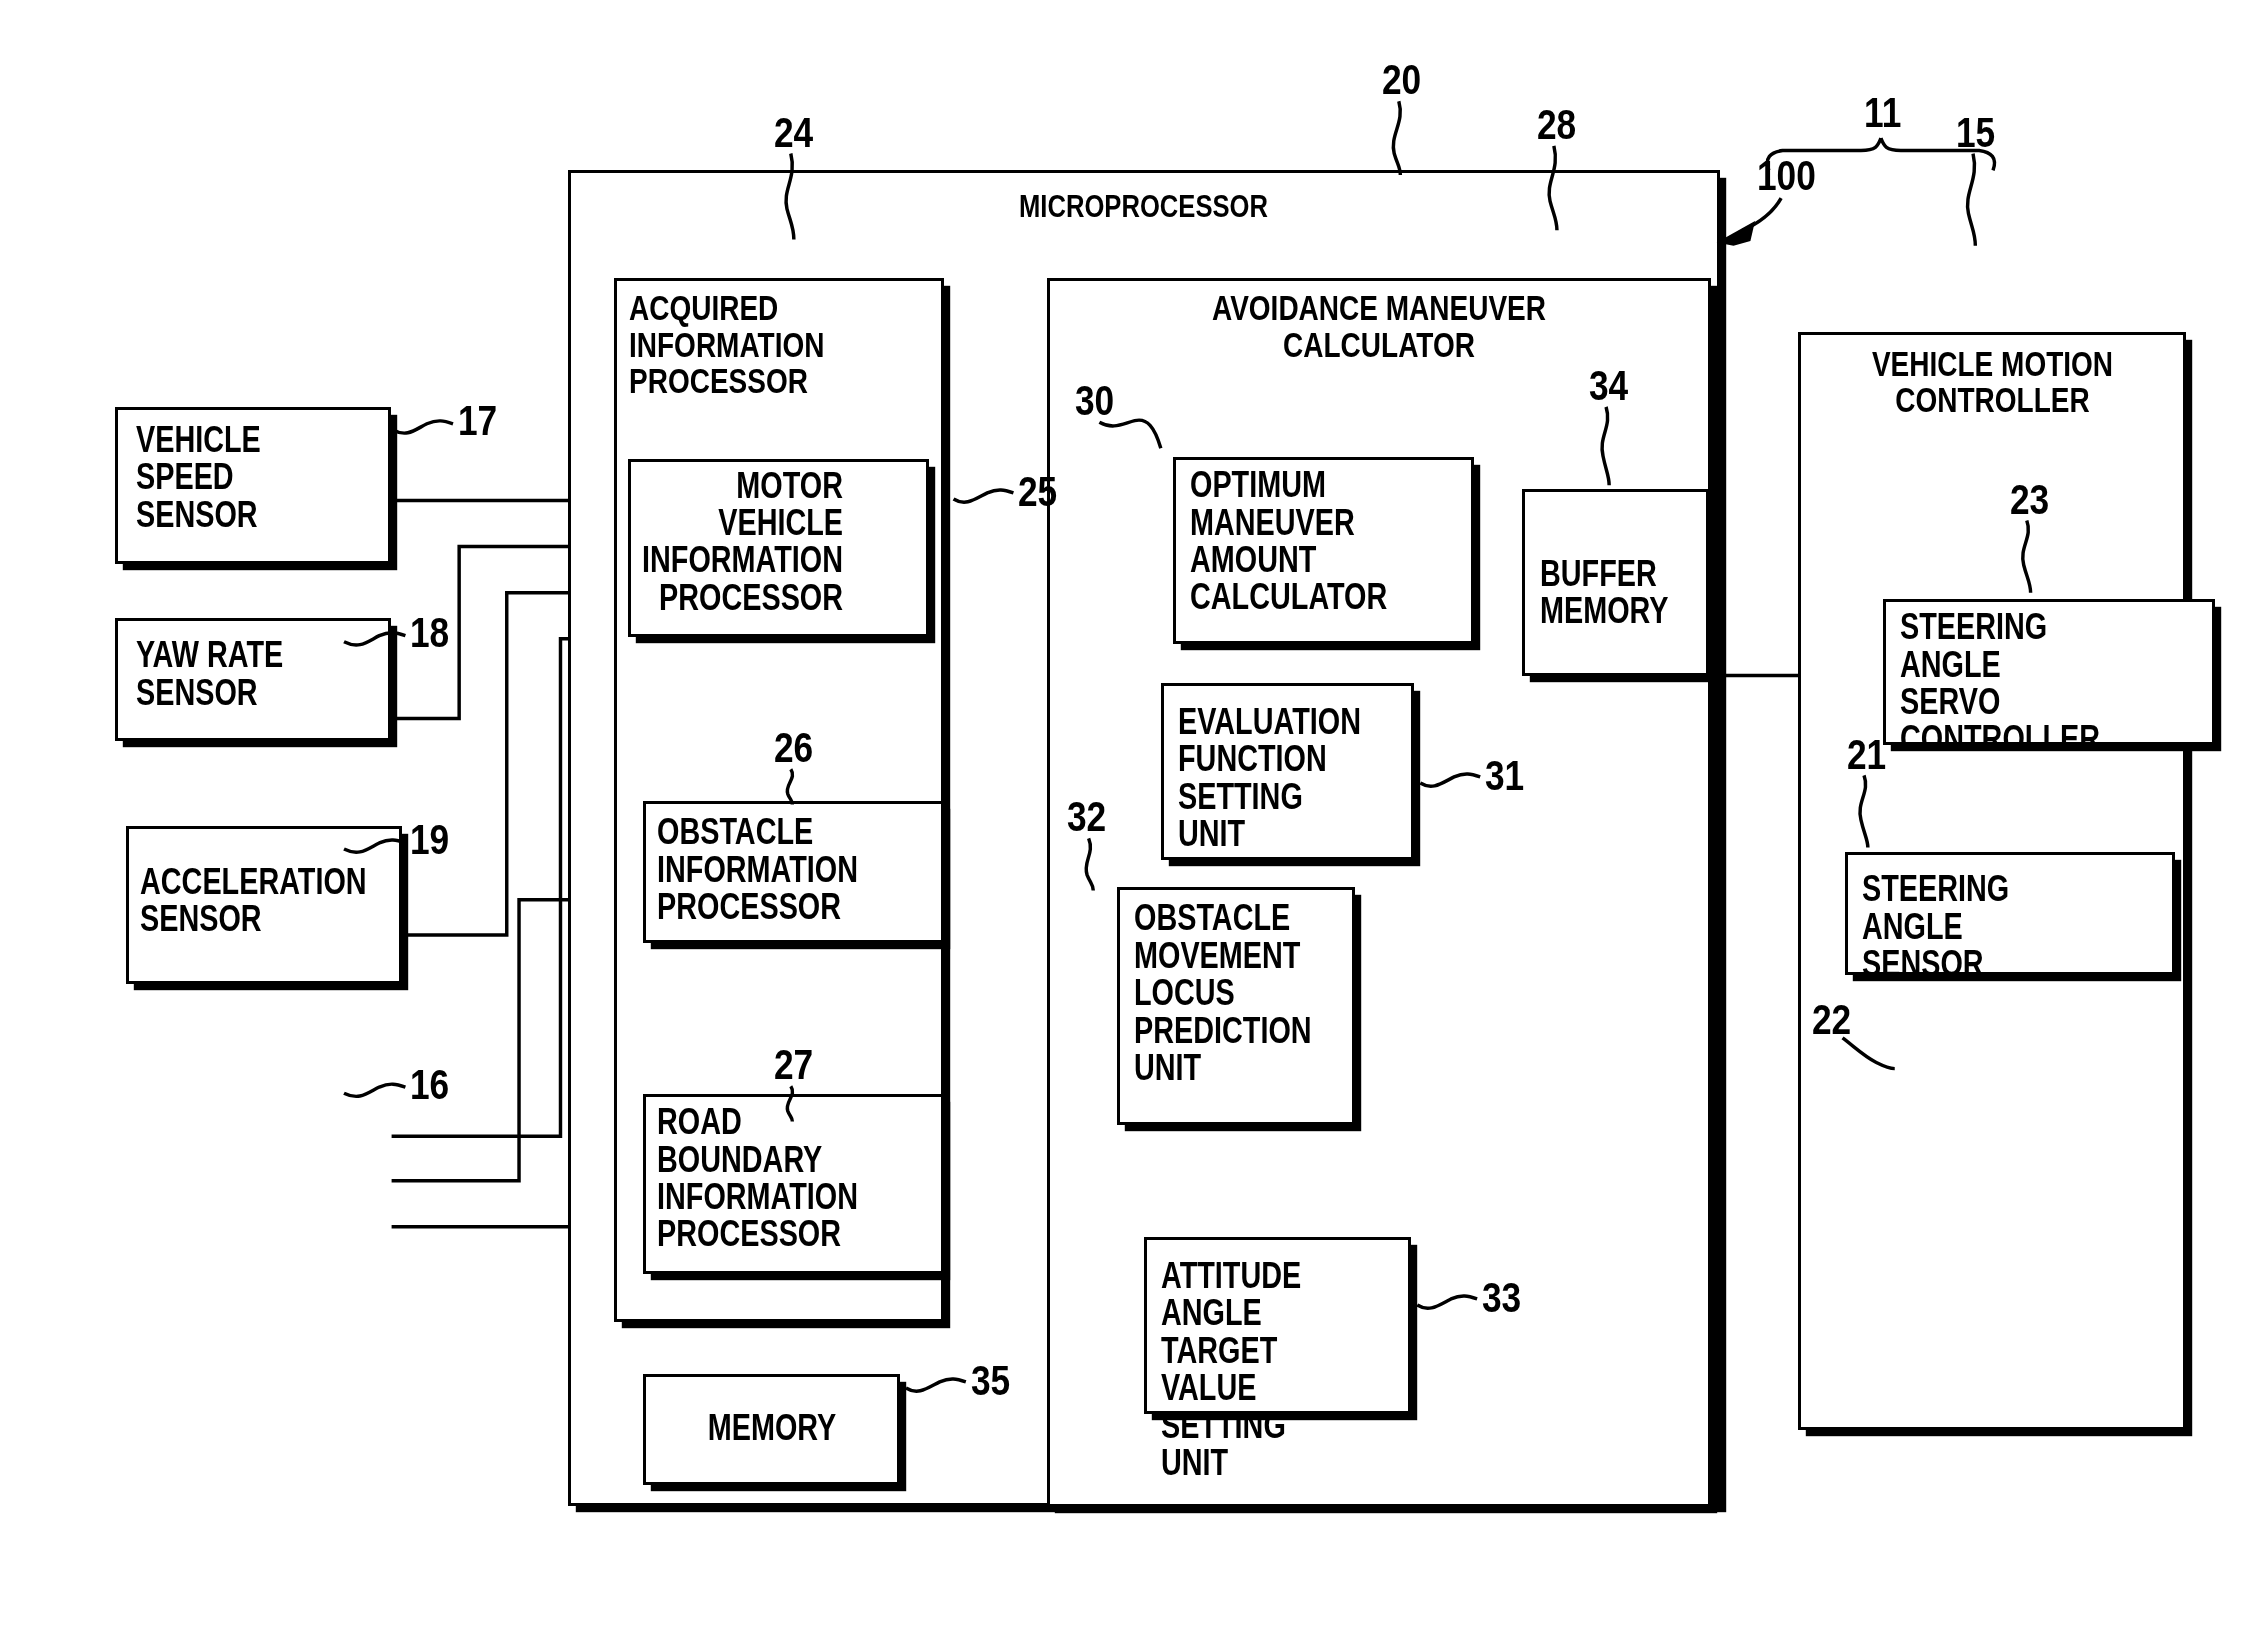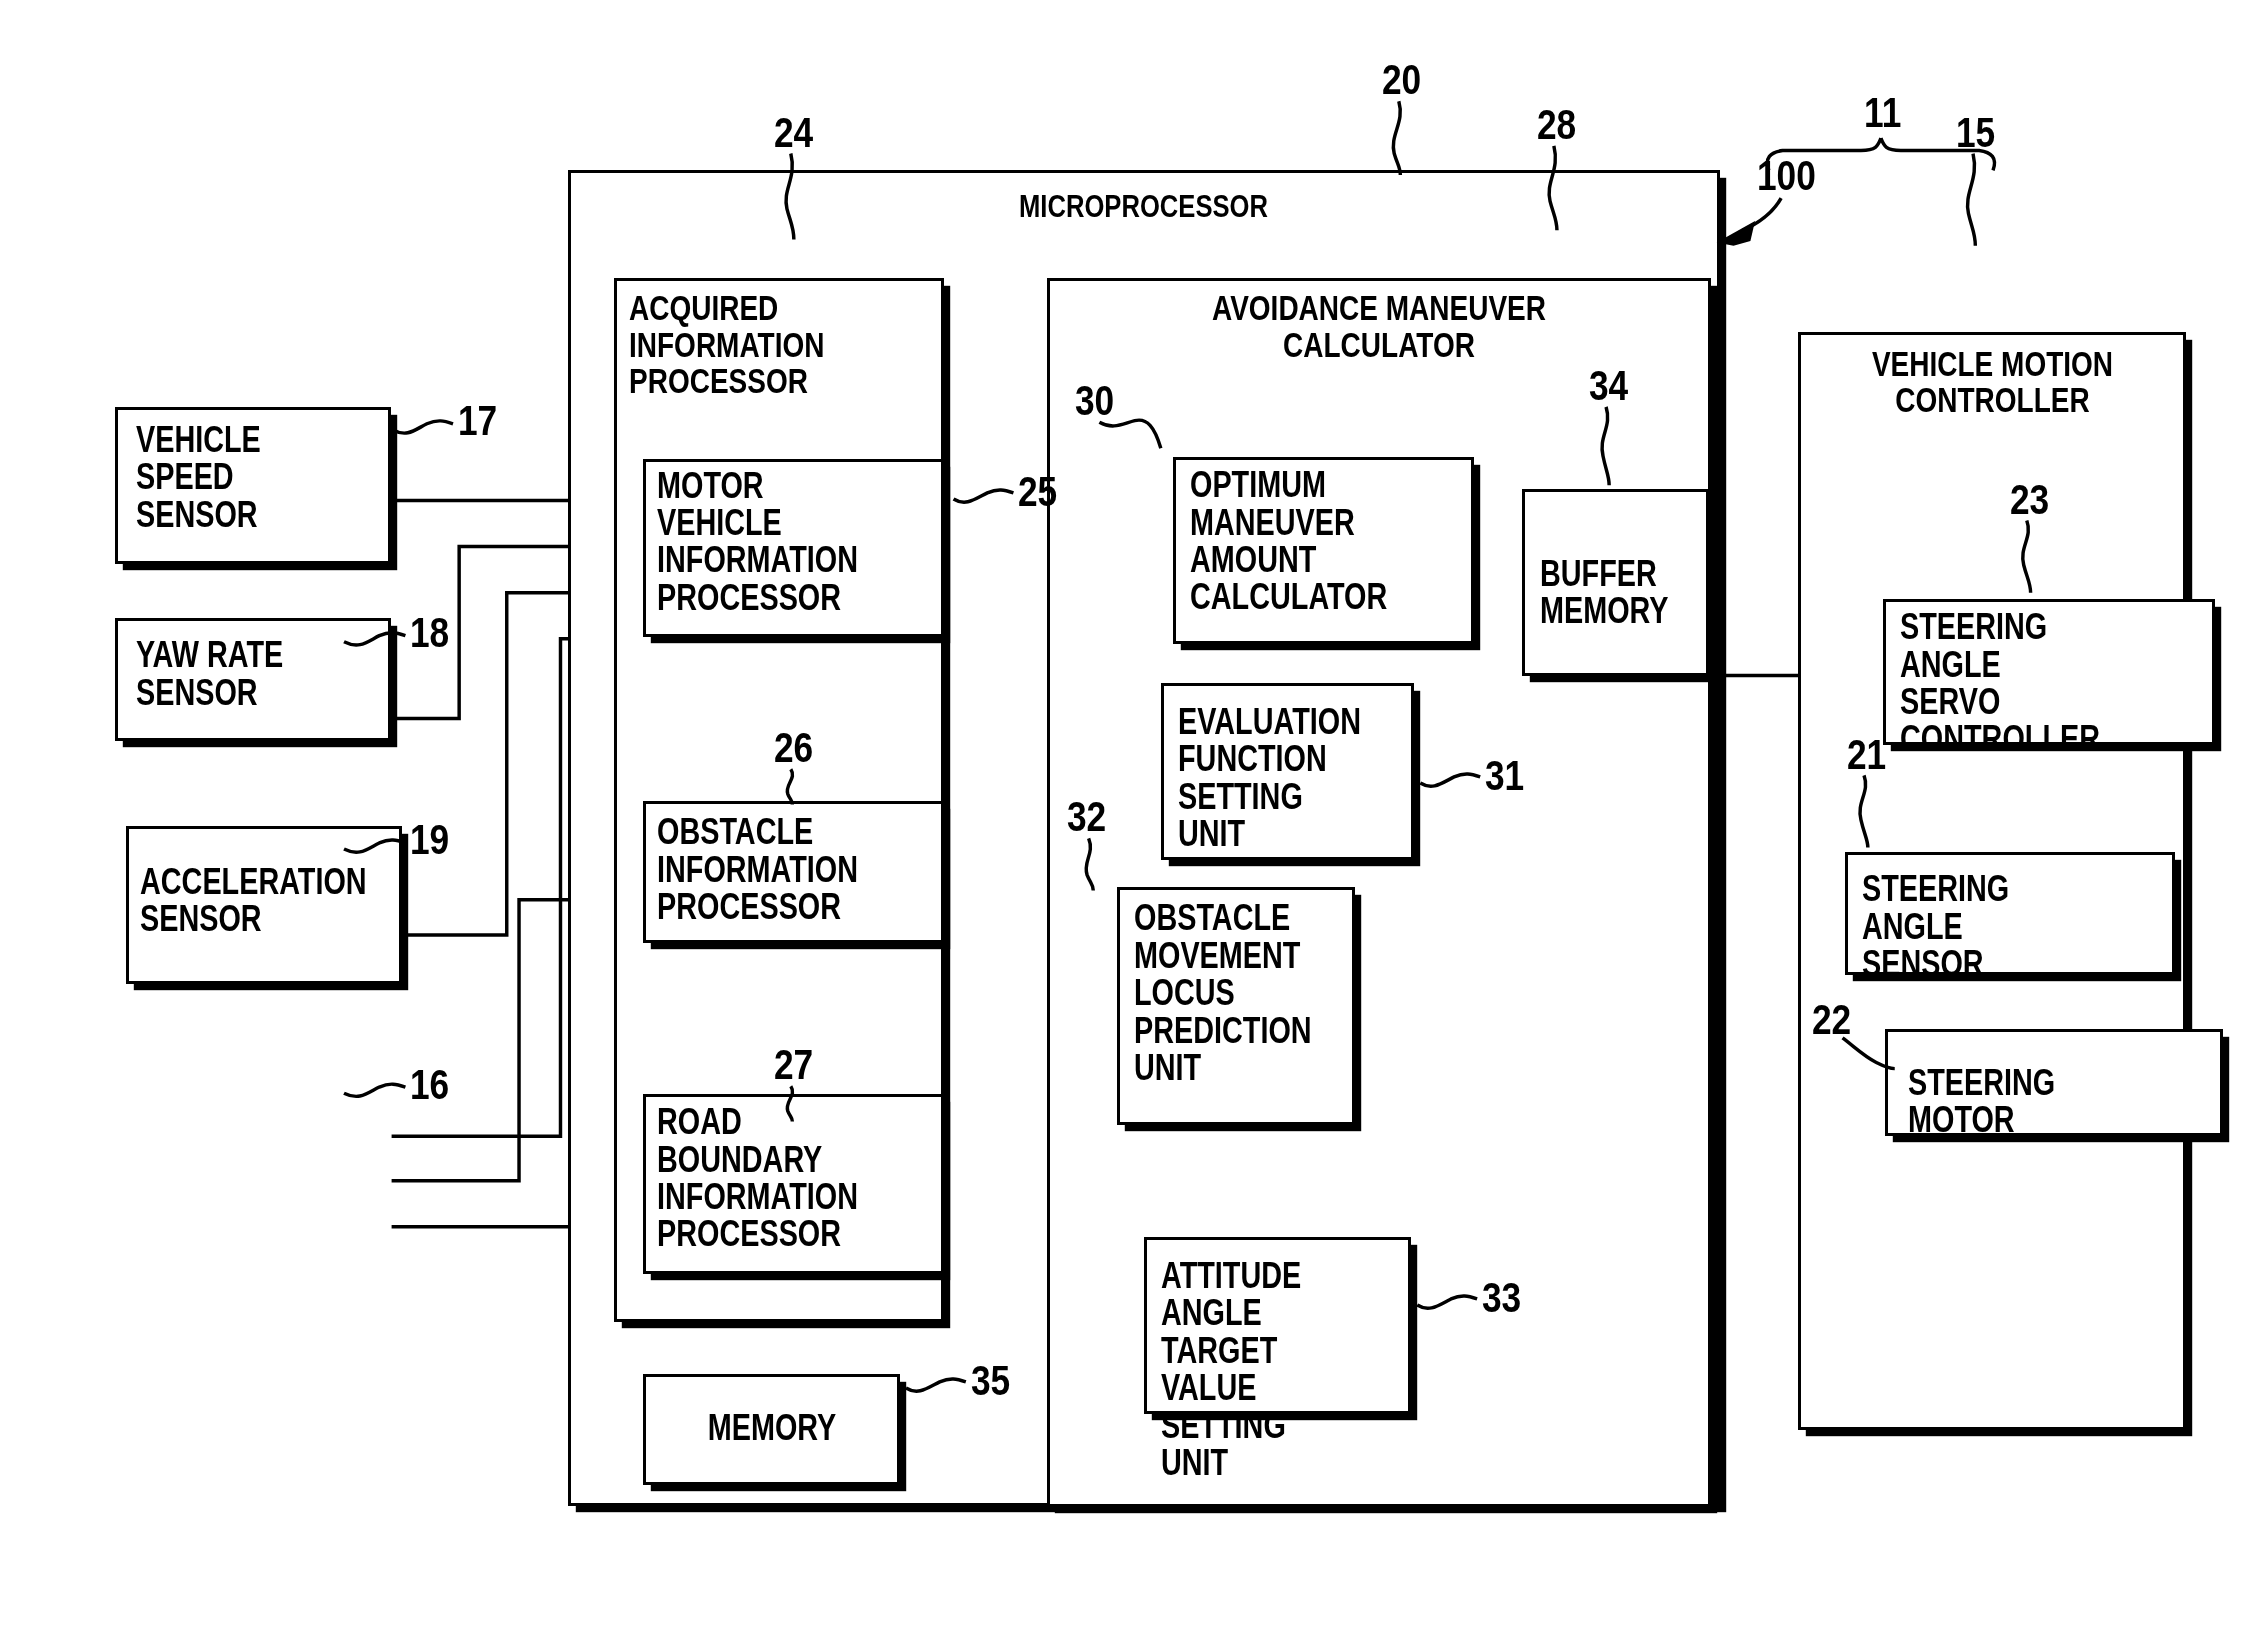--- a/index.html
+++ b/index.html
@@ -150,21 +150,21 @@
     <div class="label" style="left:18.4px; top:15.4px; font-size:36px;">YAW RATE
 SENSOR</div>
   </div>
 
   <div class="box" style="left:126px; top:826px; width:276px; height:158px;">
     <div class="label" style="left:10.7px; top:34px; font-size:36px;">ACCELERATION
 SENSOR</div>
   </div>
 
 
-  <div class="box" style="left:643px; top:459px; width:301px; height:178px;">
+  <div class="box" style="left:628px; top:459px; width:301px; height:178px;text-align:right;">
     <div class="label" style="left:10.7px; top:4.6px; font-size:36px;">MOTOR
 VEHICLE
 INFORMATION
 PROCESSOR</div>
   </div>
 
   <div class="box" style="left:643px; top:801px; width:301px; height:142px;">
     <div class="label" style="left:10.7px; top:9.2px; font-size:36px;">OBSTACLE
 INFORMATION
 PROCESSOR</div>
@@ -217,23 +217,20 @@
     <div class="label" style="left:14px; top:6.1px; font-size:36px;">STEERING ANGLE
 SERVO
 CONTROLLER</div>
   </div>
 
   <div class="box" style="left:1845px; top:852px; width:330px; height:123px; z-index:8;">
     <div class="label" style="left:14px; top:15.4px; font-size:36px;">STEERING ANGLE
 SENSOR</div>
   </div>
 
-  <div class="box" style="left:1885px; top:1029px; width:338px; height:107px; z-index:8;">
-    <div class="label" style="left:20px; top:32px; font-size:36px;">STEERING MOTOR</div>
-  </div>
 
   <svg class="wires-top" viewBox="0 0 2945 2148">
 
     <path class="leader" d="M1822,132 C1830,160 1810,175 1816,200 C1820,214 1824,218 1824,228"></path>
 
     <path class="leader" d="M2024,190 C2032,222 2013,236 2019,262 C2023,278 2028,286 2028,300"></path>
 
     <path class="leader" d="M1030,200 C1038,232 1019,246 1025,272 C1029,288 1034,296 1034,312"></path>
 
     <path class="leader" d="M2570,200 C2578,234 2558,250 2564,278 C2568,296 2573,304 2573,320"></path>

